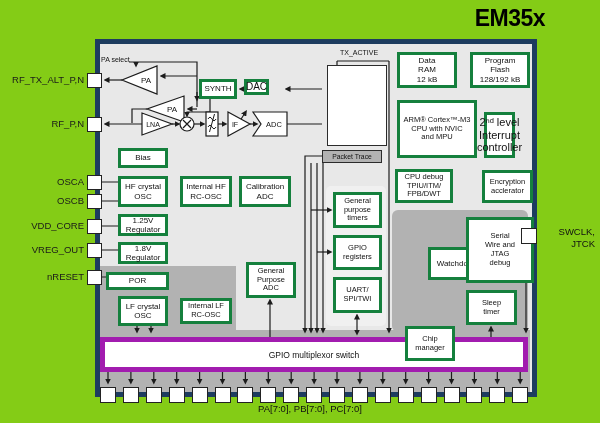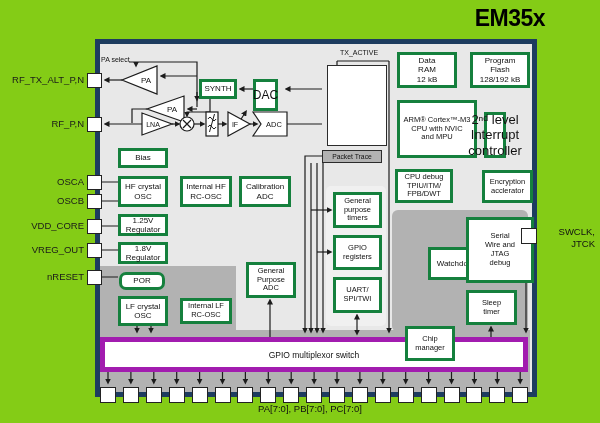--- a/index.html
+++ b/index.html
@@ -138,50 +138,50 @@
 
   <div id="mac-shadow" class="abs"></div>
   <div id="packet-trace" class="abs">Packet Trace</div>
   <div id="mux-bar" class="abs">GPIO multiplexor switch</div>
 
   <div id="pa-select" class="tinylbl">PA select</div>
   <div id="tx-active" class="tinylbl">TX_ACTIVE</div>
 
   <div id="blocks">
       <div class="block" style="left: 199px; top: 79px; width: 38px; height: 20px; font-size: 8px;">SYNTH</div>
-      <div class="block" style="left: 253px; top: 79px; width: 25px; height: 32px; font-size: 12px;">DAC</div>
+      <div class="block" style="left: 244px; top: 79px; width: 25px; height: 16px; font-size: 10px;">DAC</div>
       <div class="block" style="left: 118px; top: 148px; width: 50px; height: 20px; font-size: 8px;">Bias</div>
       <div class="block" style="left: 118px; top: 176px; width: 50px; height: 31px; font-size: 8px;">HF crystal
 OSC</div>
       <div class="block" style="left: 180px; top: 176px; width: 52px; height: 31px; font-size: 8px;">Internal HF
 RC-OSC</div>
       <div class="block" style="left: 239px; top: 176px; width: 52px; height: 31px; font-size: 8px;">Calibration
 ADC</div>
       <div class="block" style="left: 118px; top: 214px; width: 50px; height: 22px; font-size: 8px;">1.25V
 Regulator</div>
       <div class="block" style="left: 118px; top: 242px; width: 50px; height: 22px; font-size: 8px;">1.8V
 Regulator</div>
-      <div class="block" style="left: 119px; top: 272px; width: 46px; height: 18px; font-size: 8px; border-radius: 7px;">POR</div>
+      <div class="block" style="left: 106px; top: 272px; width: 63px; height: 18px; font-size: 8px;">POR</div>
       <div class="block" style="left: 118px; top: 296px; width: 50px; height: 30px; font-size: 8px;">LF crystal
 OSC</div>
       <div class="block" style="left: 180px; top: 298px; width: 52px; height: 26px; font-size: 7.5px;">Internal LF
 RC-OSC</div>
       <div class="block" style="left: 246px; top: 262px; width: 50px; height: 36px; font-size: 7.5px;">General
 Purpose
 ADC</div>
       <div class="block" style="left: 397px; top: 52px; width: 60px; height: 36px; font-size: 8px;">Data
 RAM
 12 kB</div>
       <div class="block" style="left: 470px; top: 52px; width: 60px; height: 36px; font-size: 8px;">Program
 Flash
 128/192 kB</div>
       <div class="block" style="left: 397px; top: 100px; width: 80px; height: 58px; font-size: 7.5px;">ARM® Cortex™-M3
 CPU with NVIC
 and MPU</div>
-      <div class="block" style="left: 484px; top: 112px; width: 22px; height: 46px; font-size: 13px;">2ⁿᵈ level
+      <div class="block" style="left: 484px; top: 112px; width: 31px; height: 46px; font-size: 11px;">2ⁿᵈ level
 Interrupt
 controller</div>
       <div class="block" style="left: 395px; top: 169px; width: 58px; height: 34px; font-size: 7.5px;">CPU debug
 TPIU/ITM/
 FPB/DWT</div>
       <div class="block" style="left: 482px; top: 170px; width: 51px; height: 33px; font-size: 7.5px;">Encryption
 acclerator</div>
       <div class="block" style="left: 333px; top: 192px; width: 49px; height: 36px; font-size: 7.5px;">General
 purpose
 timers</div>

